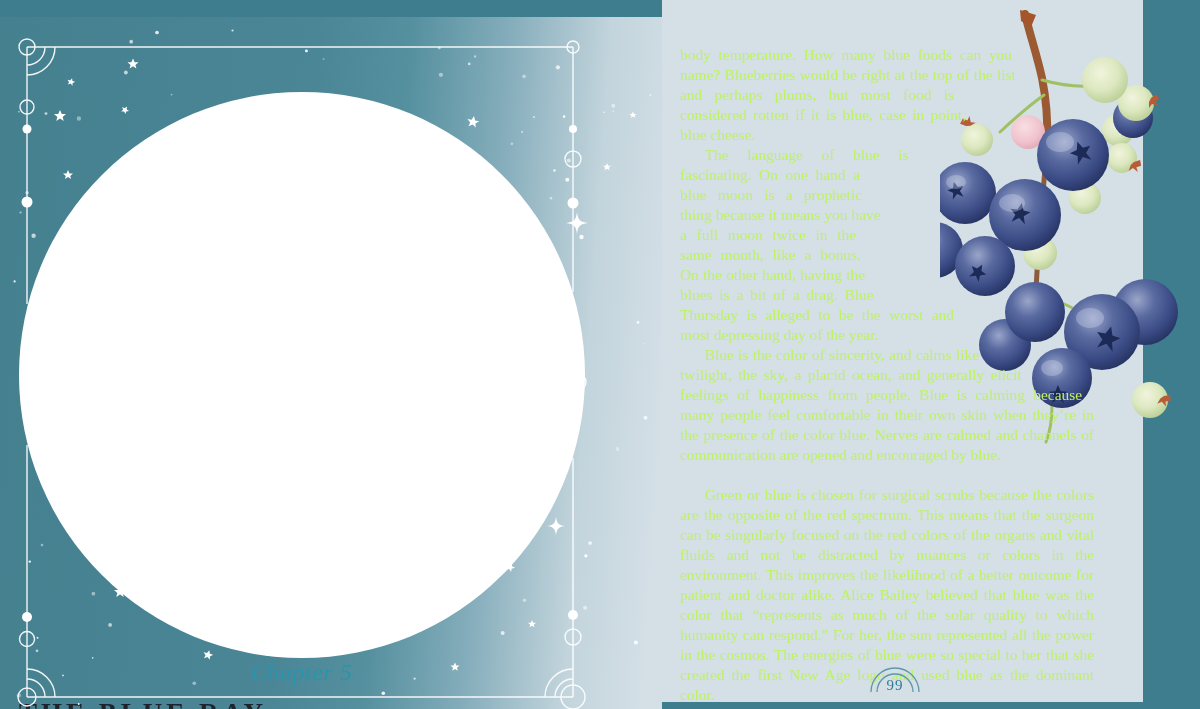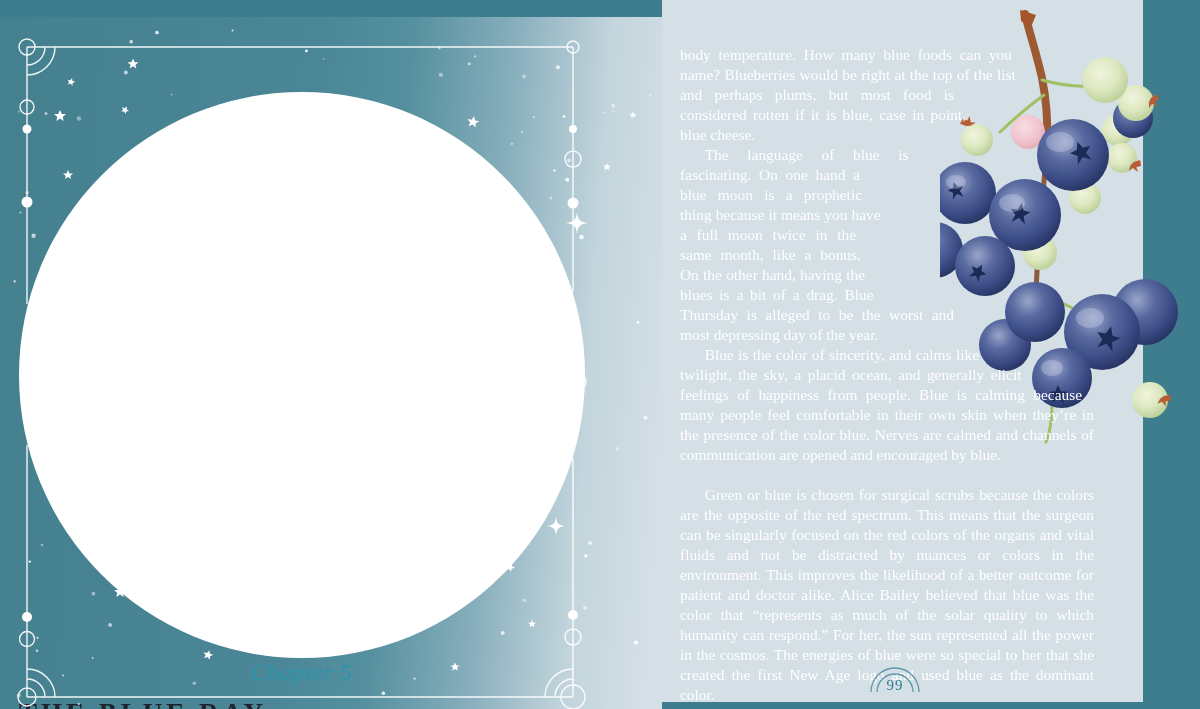--- a/index.html
+++ b/index.html
@@ -34,21 +34,21 @@
     color:#2795ad;letter-spacing:1px;
   }
   .chapter-title{
     text-align:left;font-weight:bold;font-size:27px;line-height:34px;
     letter-spacing:4px;color:#1d242e;margin-top:8px;
   }
   .indent{text-indent:1.6em;}
   
   .rp-text{
     position:absolute;left:680px;top:45px;width:414px;z-index:3;
-    text-align:justify;font-size:15.4px;line-height:20px;color:#ffffff;
+    text-align:justify;font-size:15.4px;line-height:20px;color:#bef264;
   }
   .rp{margin:0;}
   .rp-gap{margin-top:20px;}
   .berry-float{
     float:right;width:240px;height:398px;
     shape-outside:polygon(158px 0px,190px 28px,150px 45px,100px 55px,160px 80px,150px 96px,60px 118px,6px 138px,26px 158px,31px 178px,2px 198px,51px 218px,11px 238px,96px 258px,136px 278px,121px 298px,161px 318px,226px 338px,240px 352px,240px 0px);
   }
   .berries{position:absolute;left:940px;top:0;z-index:2;pointer-events:none;}
   .pageno-wrap{position:absolute;left:859px;top:656px;width:72px;z-index:3;text-align:center;}
   .pageno-arcs{position:absolute;left:0;top:0;}

